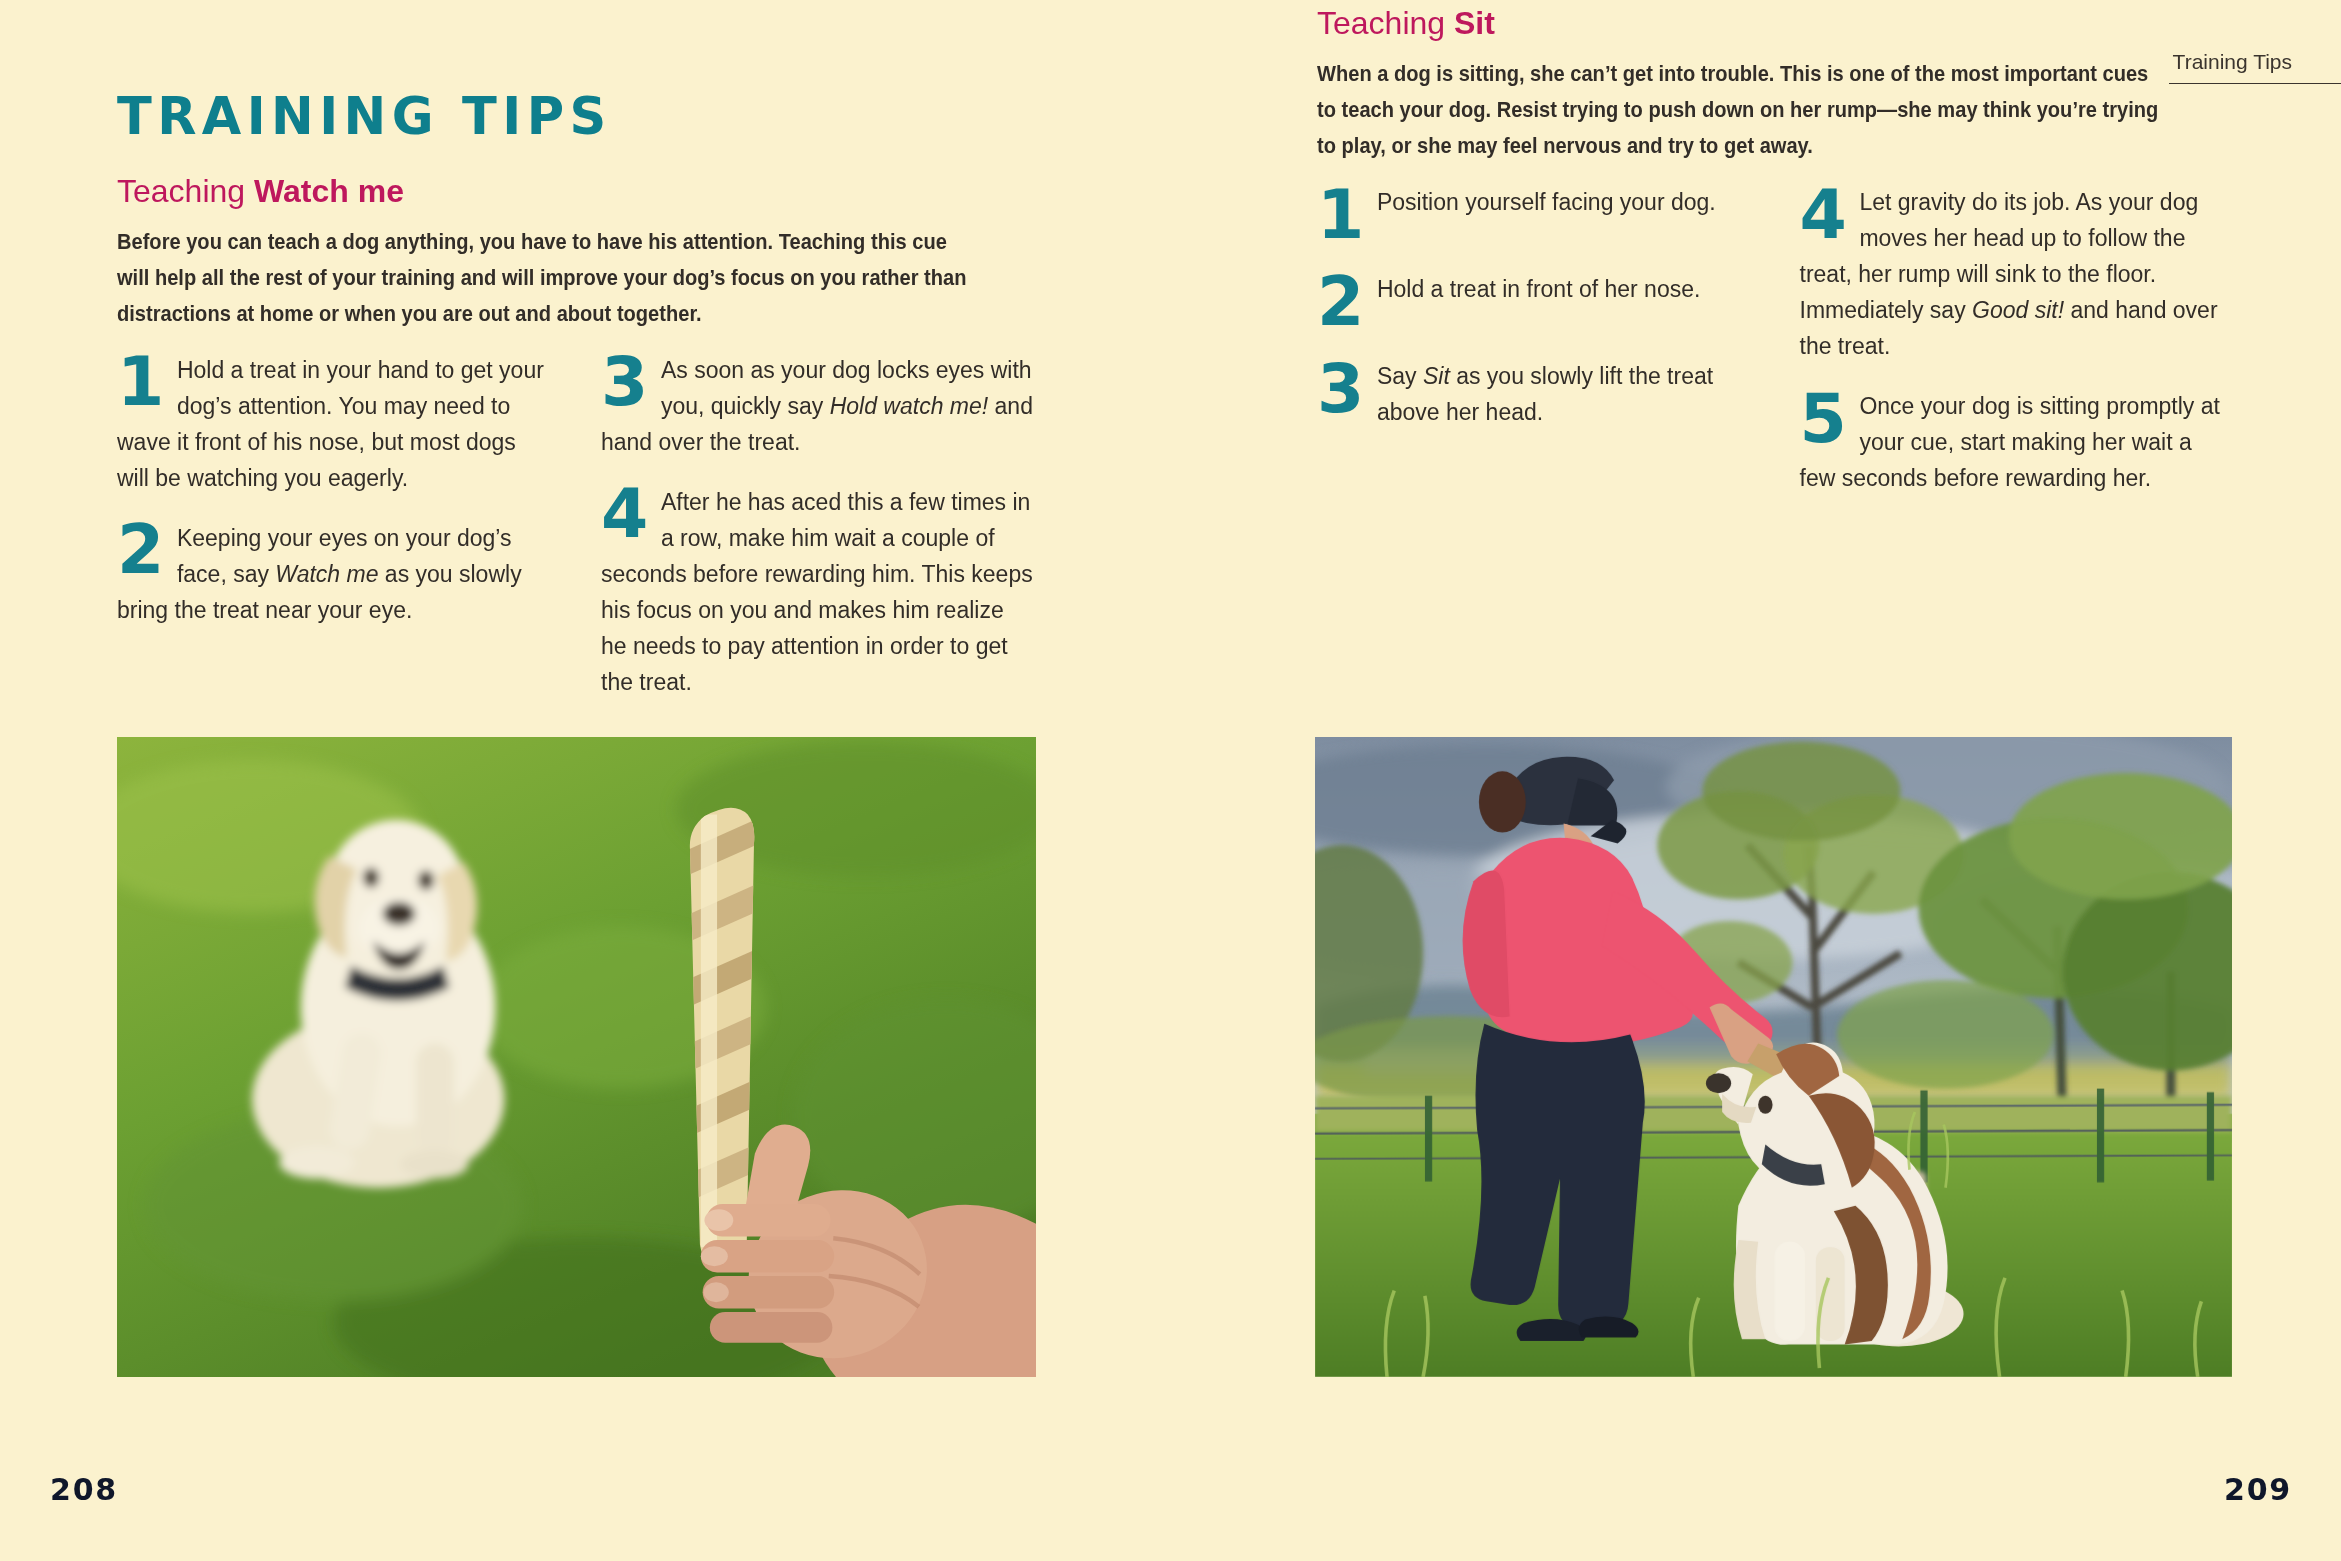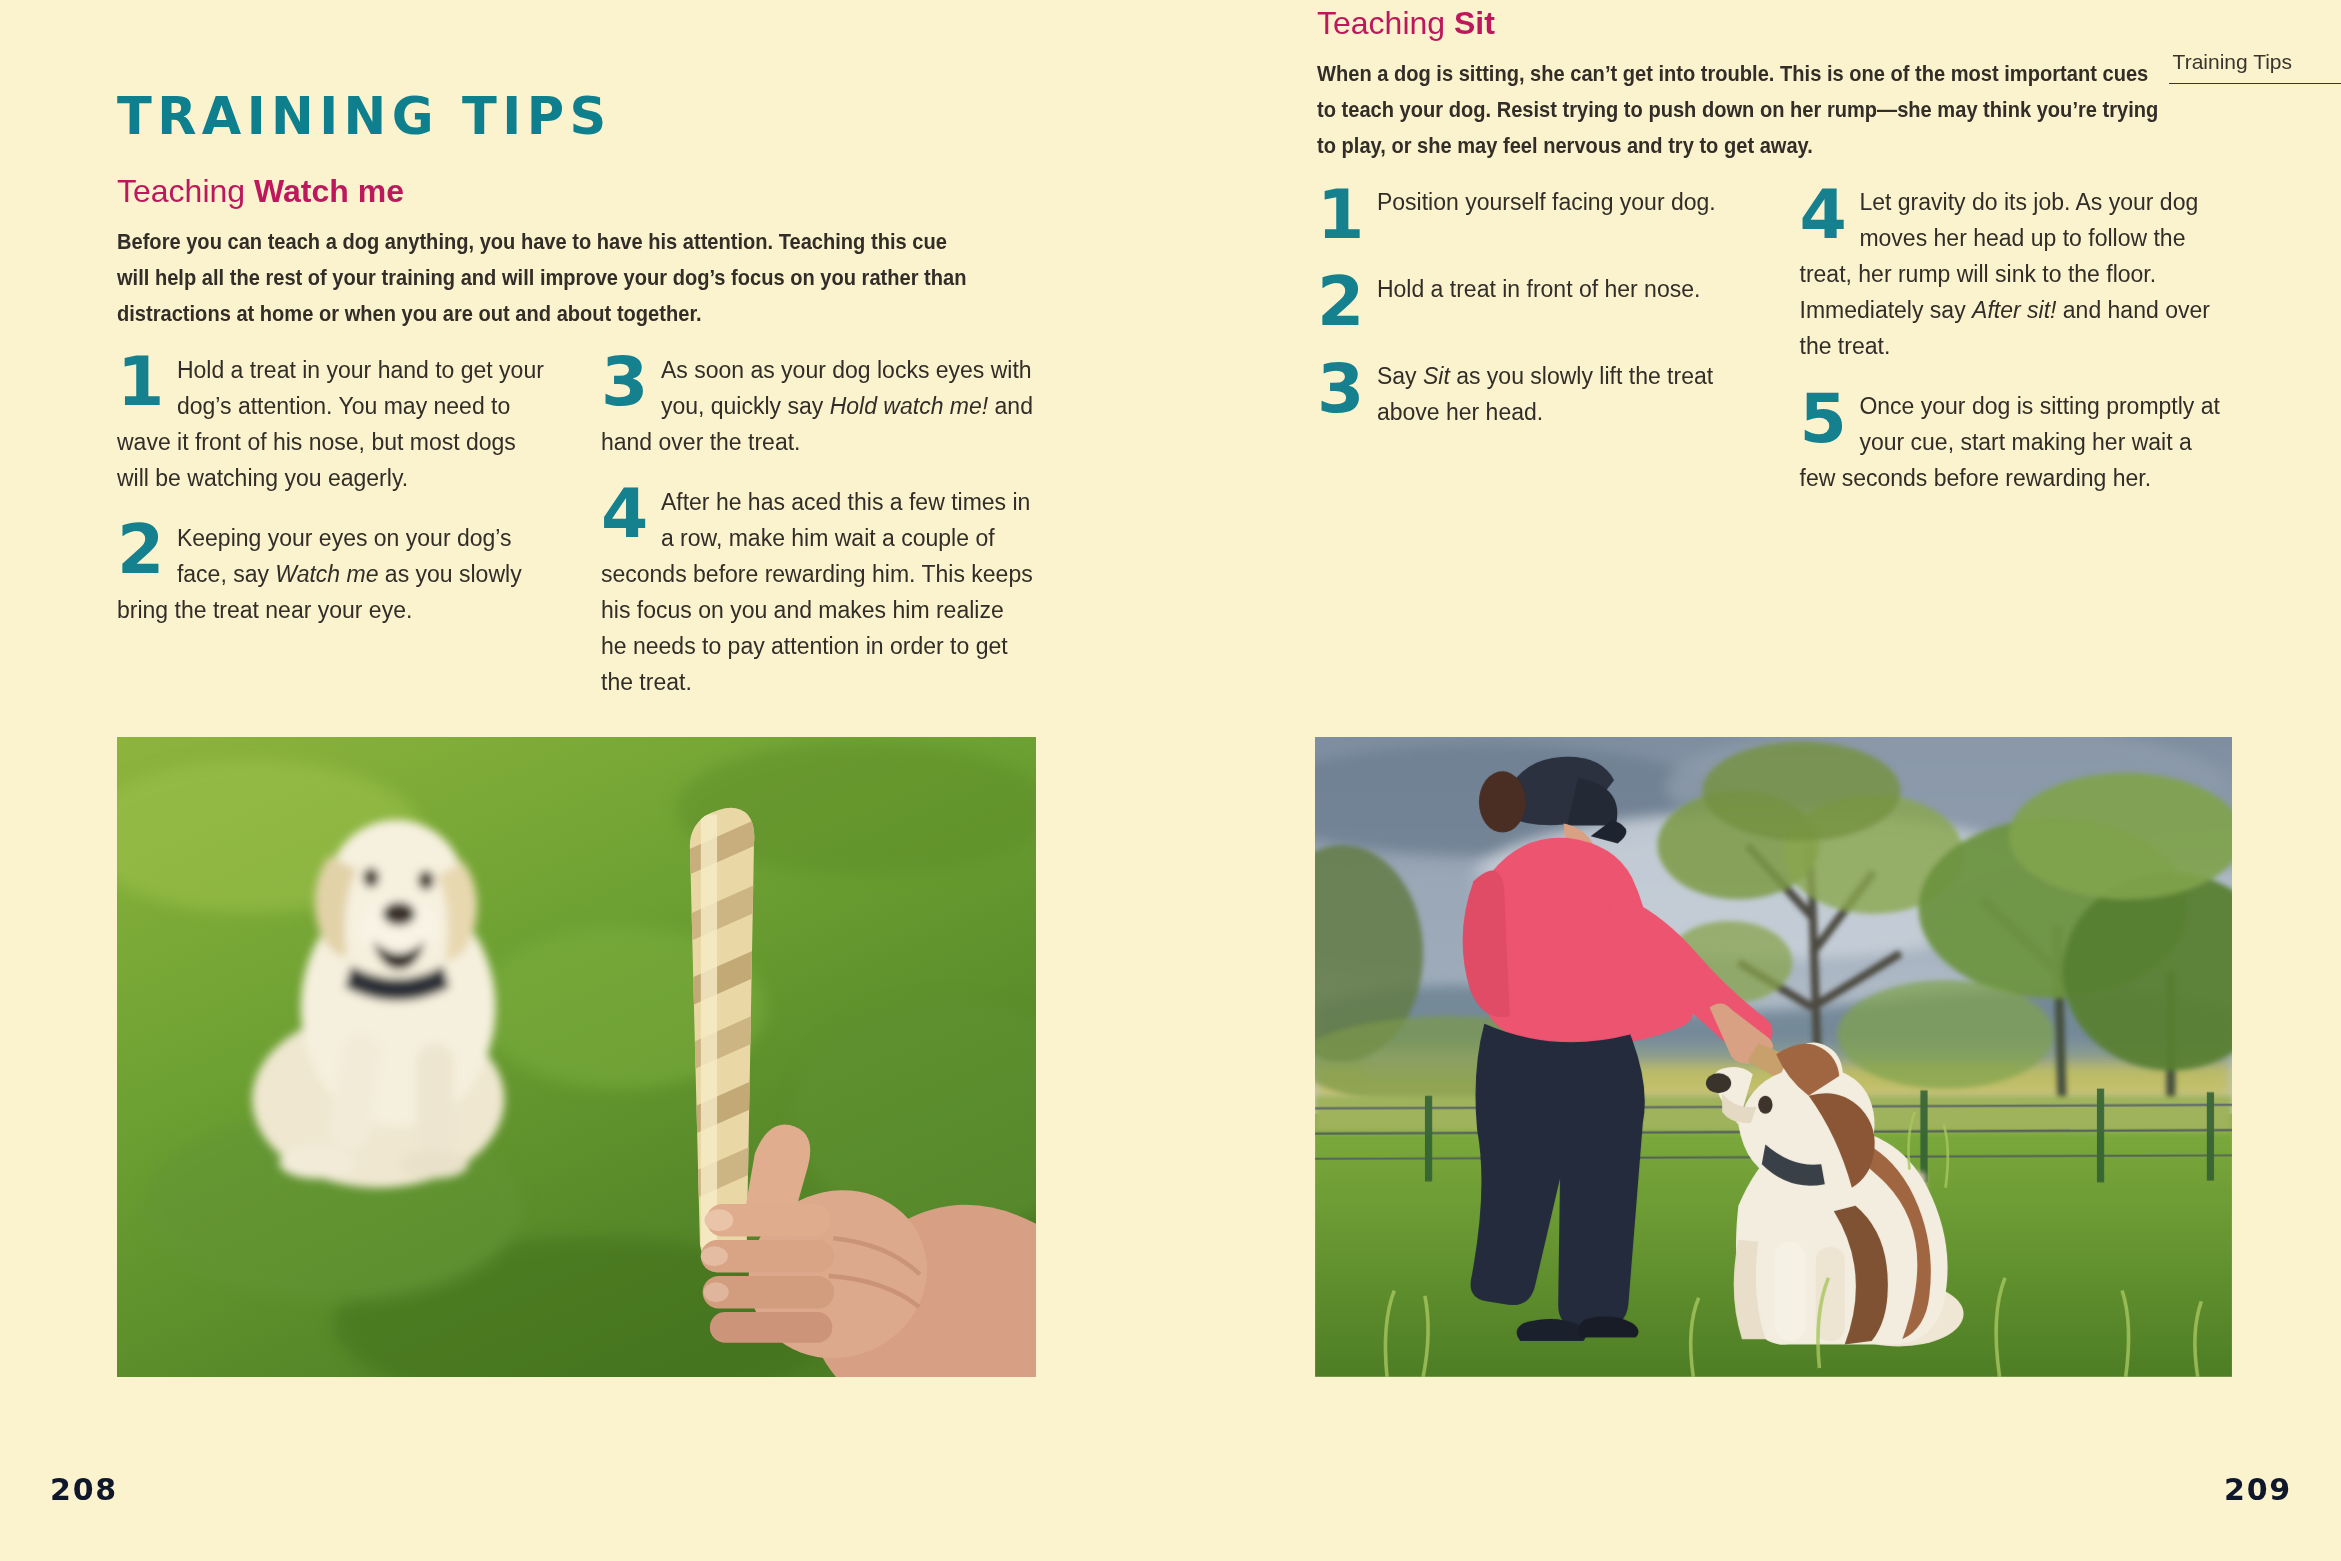--- a/index.html
+++ b/index.html
@@ -116,21 +116,21 @@
     <p class="intro">When a dog is sitting, she can’t get into trouble. This is one of the most important cues
 to teach your dog. Resist trying to push down on her rump—she may think you’re trying
 to play, or she may feel nervous and try to get away.</p>
     <div class="steps-columns">
       <div class="steps-col">
           <div class="step"><span class="step-num">1</span><span class="step-text"><span>Position yourself facing your dog.</span></span></div>
           <div class="step"><span class="step-num">2</span><span class="step-text"><span>Hold a treat in front of her nose.</span></span></div>
           <div class="step"><span class="step-num">3</span><span class="step-text"><span>Say </span><em>Sit</em><span> as you slowly lift the treat above her head.</span></span></div>
         </div>
       <div class="steps-col">
-          <div class="step"><span class="step-num">4</span><span class="step-text"><span>Let gravity do its job. As your dog moves her head up to follow the treat, her rump will sink to the floor. Immediately say </span><em>After sit!</em><span> and hand over the treat.</span></span></div>
+          <div class="step"><span class="step-num">4</span><span class="step-text"><span>Let gravity do its job. As your dog moves her head up to follow the treat, her rump will sink to the floor. Immediately say </span><em>Good sit!</em><span> and hand over the treat.</span></span></div>
           <div class="step"><span class="step-num">5</span><span class="step-text"><span>Once your dog is sitting promptly at your cue, start making her wait a few seconds before rewarding her.</span></span></div>
         </div>
     </div>
   </section>
 
   <figure class="photo photo-left">
     <svg viewBox="0 0 1020 710" preserveAspectRatio="none">
       <defs>
         <linearGradient id="lawn" x1="0" y1="0" x2="0.6" y2="1">
           <stop offset="0" stop-color="#8DB43D"></stop>

